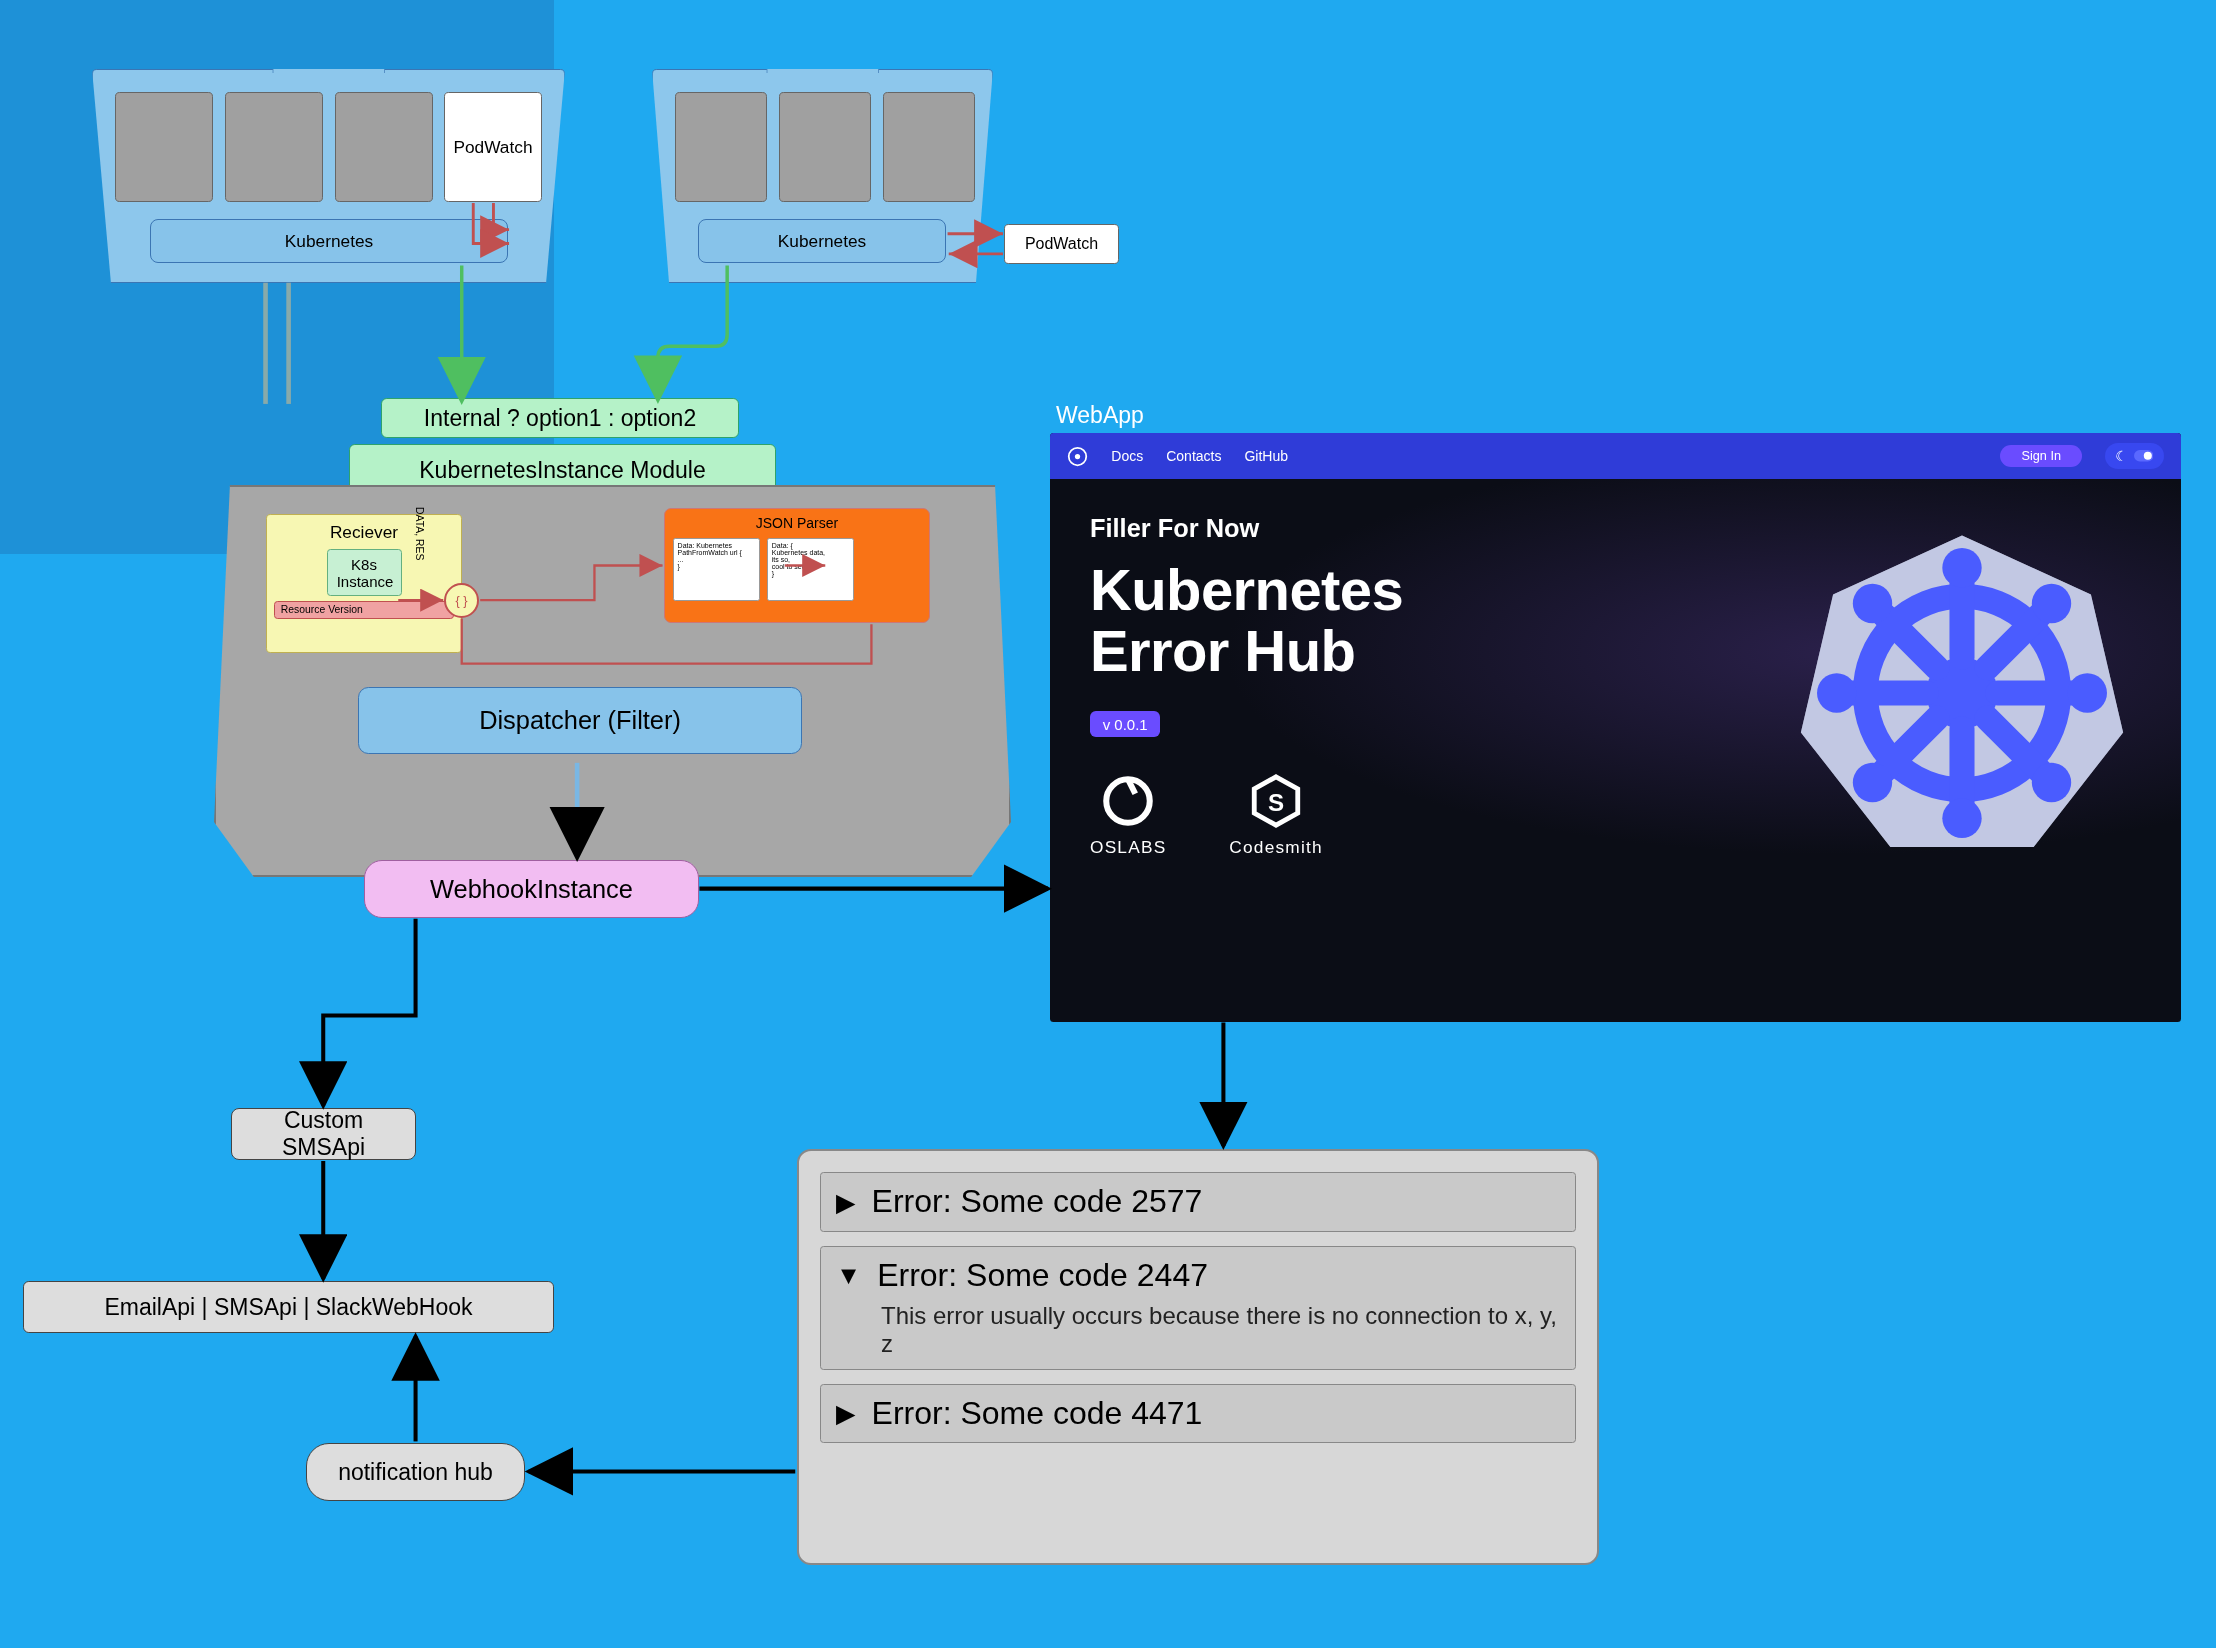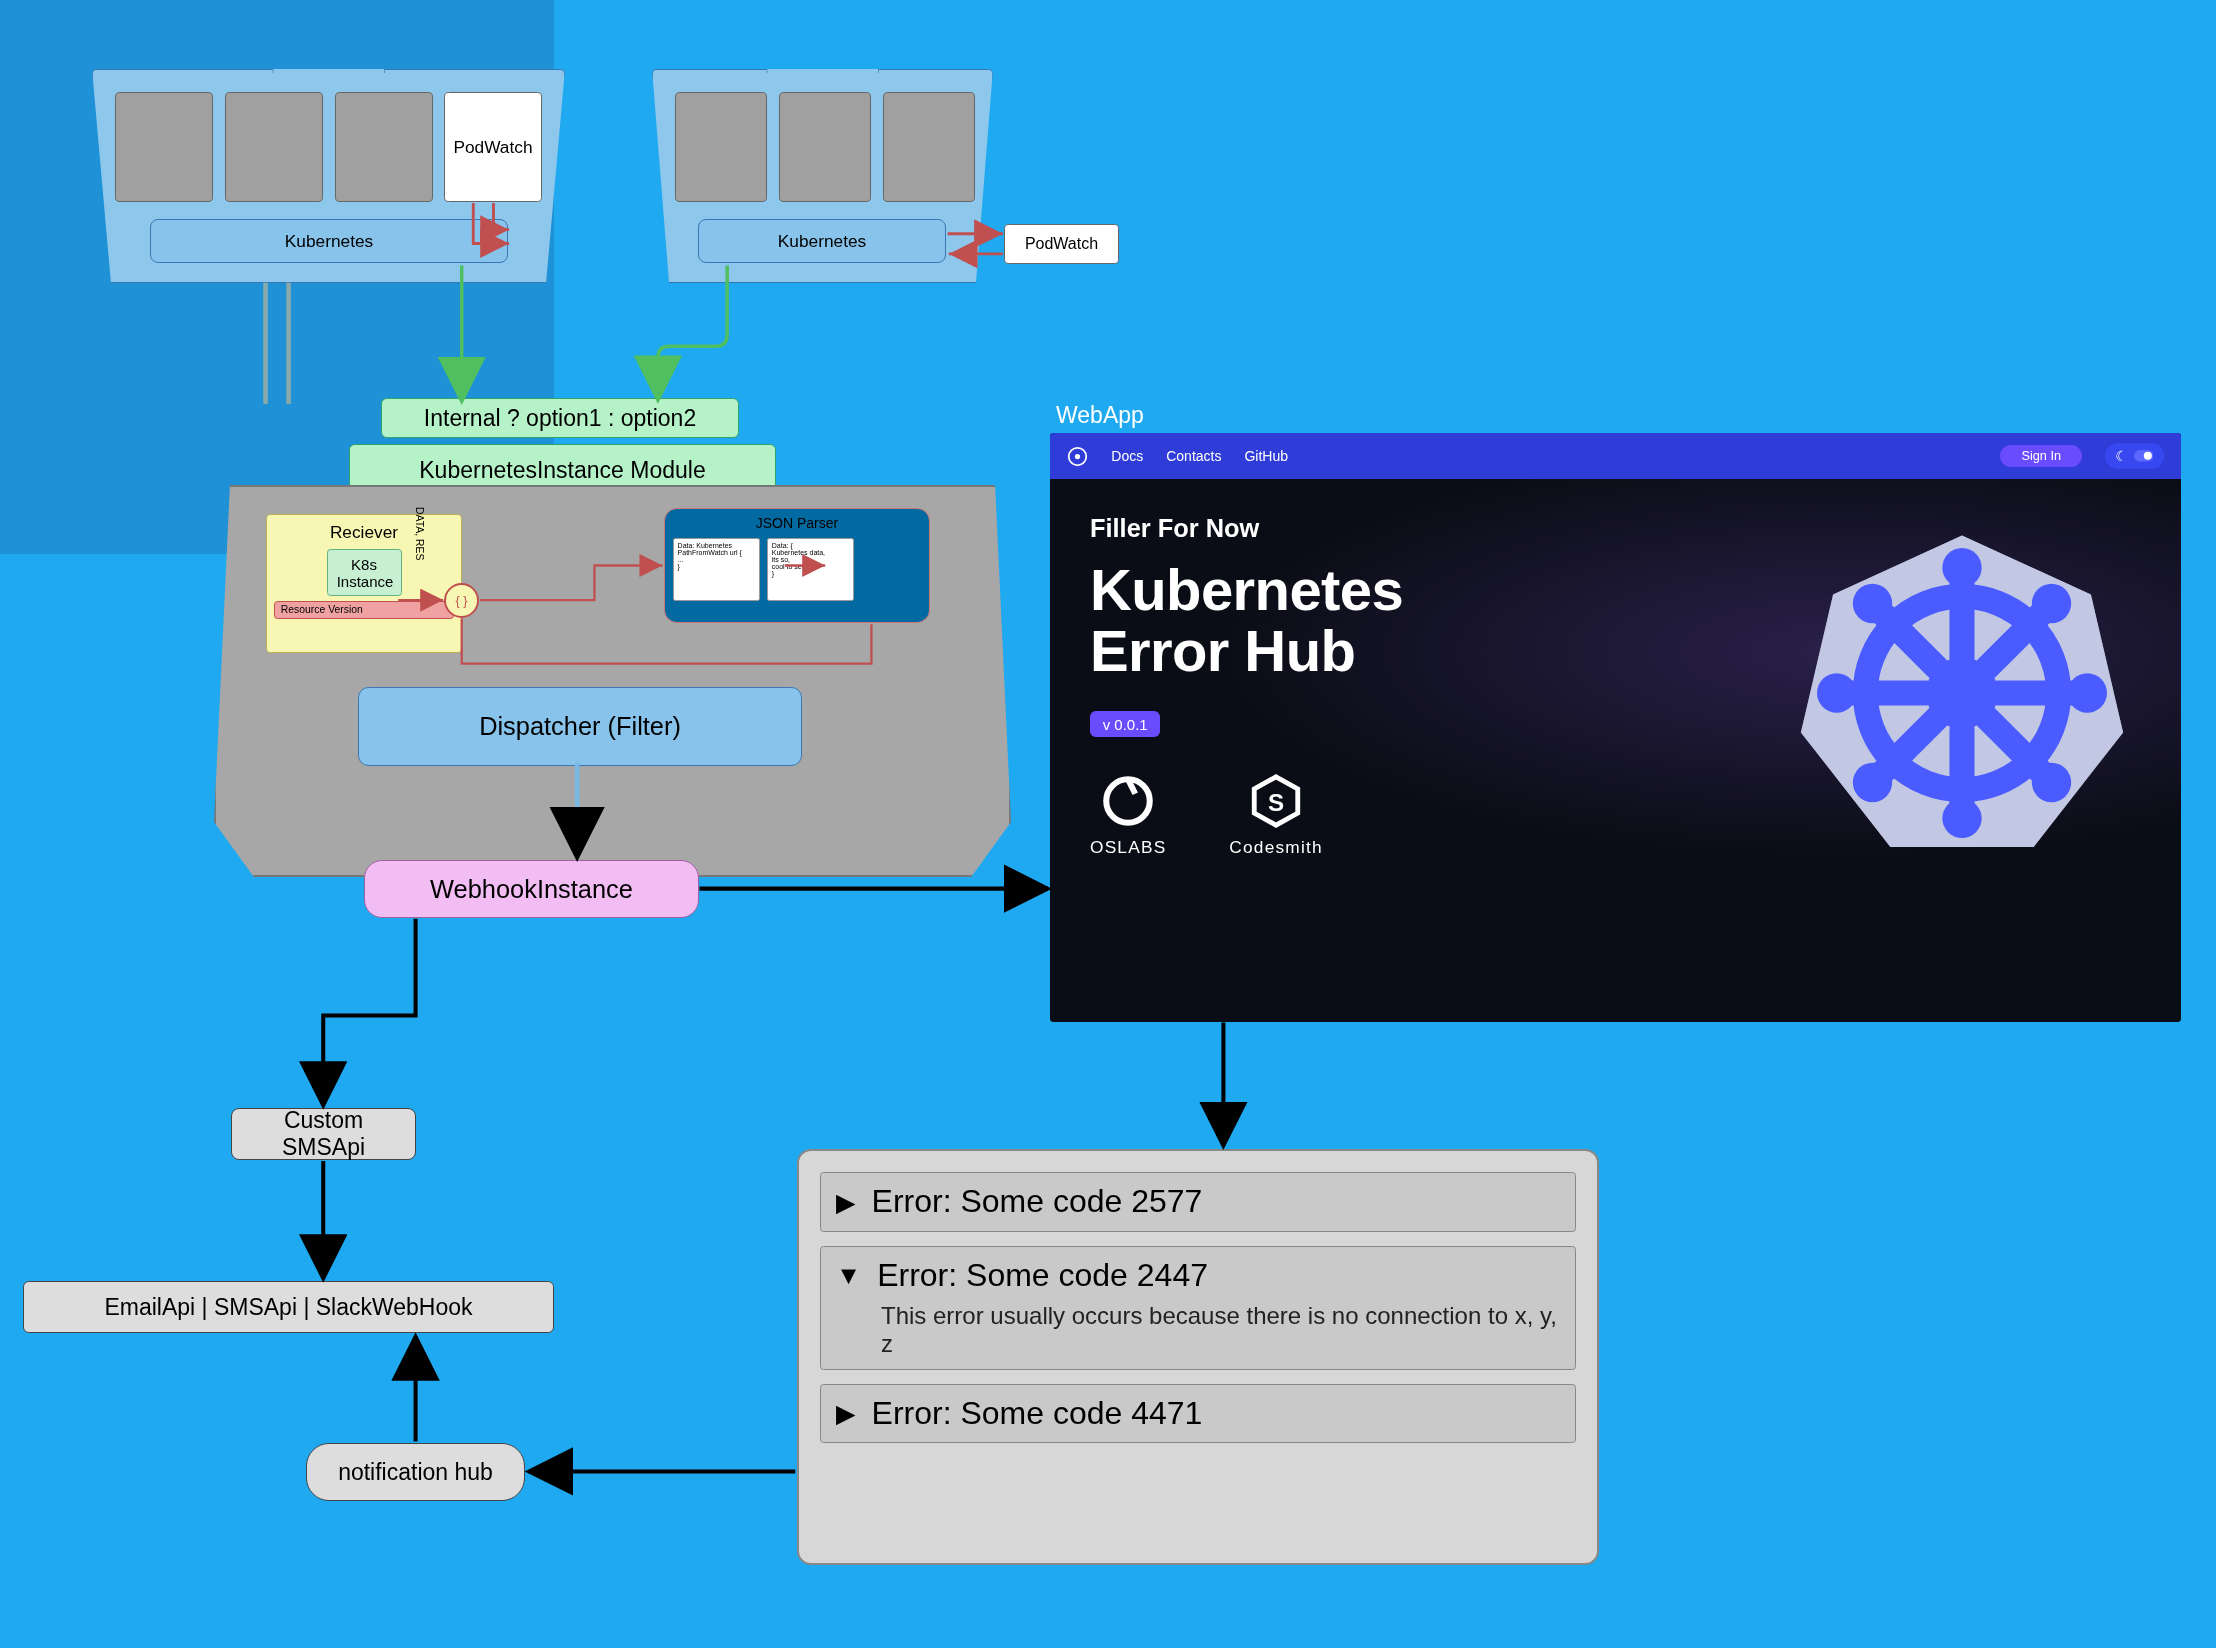--- a/index.html
+++ b/index.html
@@ -105,23 +105,23 @@
   .k8sinst {
     background:#c7f0d3; border:1.2px solid #64b080; border-radius:3.5px;
     font-size:15px; padding:5.8px 9.2px; text-align:center; margin:0 auto;
   }
   .resver {
     background:#f0a2a2; border:1.2px solid #c05050; border-radius:3.5px;
     font-size:10.4px; padding:2.3px 5.8px; margin-top:4.6px;
   }
   .jsonparser {
     position:absolute;
-    background:#0369a1;
+    background:#f97316;
     border:1.7px solid #c77;
-    border-radius:13px;
+    border-radius:7px;
     padding:5.8px;
   }
   .jsonparser .ttl { font-size:14px; text-align:center; margin-bottom:4.6px;}
   .jsonbox {
     display:inline-block; vertical-align:top;
     background:#fff; border:1.2px solid #999; border-radius:2.3px;
     width:87px; height:63px; font-size:7px; padding:3.5px; margin:2.3px;
     overflow:hidden;
   }
   .dispatcher {
@@ -225,21 +225,21 @@
 PathFromWatch url {
 ...
 }</div>
   <div class="jsonbox" style="white-space:pre-line">Data: {
   Kubernetes data,
   its so,
   cool to see
 }</div>
 </div>
 
-<div class="dispatcher" style="left:358px;top:687px;width:444px;height:79px">Dispatcher (Filter)</div>
+<div class="dispatcher" style="left:358px;top:687px;width:444px;height:67px">Dispatcher (Filter)</div>
 
 <div class="webhook" style="left:364px;top:860px;width:335px;height:58px">WebhookInstance</div>
 
 <div class="node small" style="left:231px;top:1108px;width:185px;height:52px">Custom SMSApi</div>
 
 <div class="node small" style="left:23px;top:1281px;width:531px;height:52px;border-radius:5.8px">EmailApi  |  SMSApi  |  SlackWebHook</div>
 
 <div class="node small pill" style="left:306px;top:1443px;width:219px;height:58px">notification hub</div>
 
 <div class="webapp-label" style="left:1056px;top:402px">WebApp</div>

